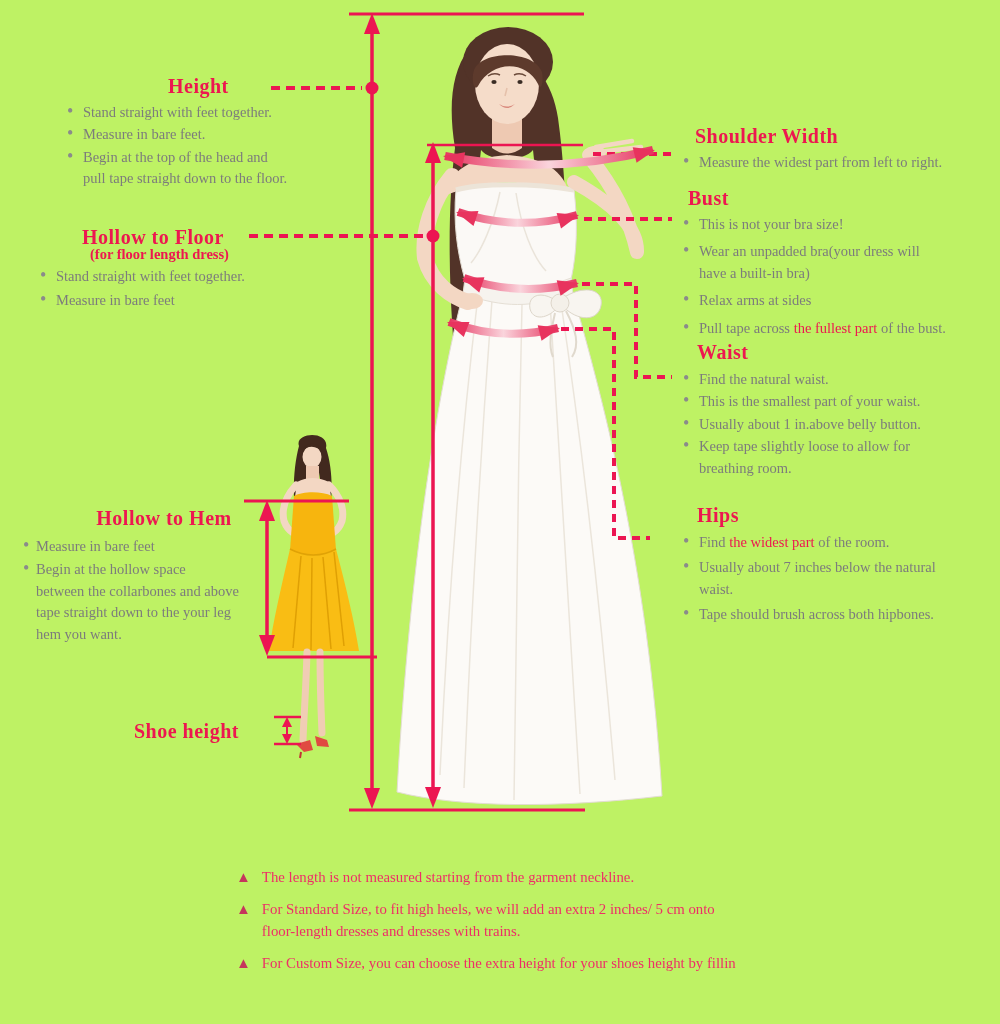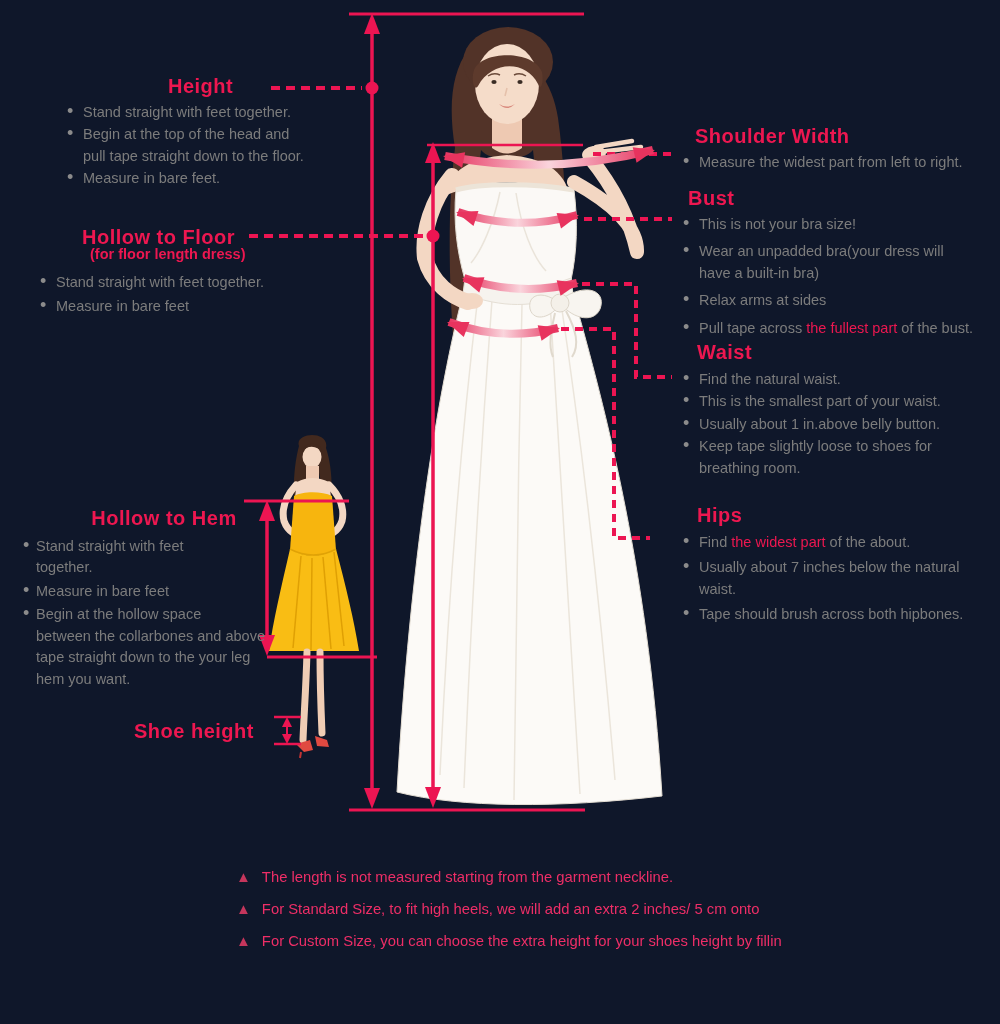--- a/index.html
+++ b/index.html
@@ -1,33 +1,33 @@
 <!DOCTYPE html>
 <html><head>
 <meta charset="utf-8">
 <style>
   html,body{margin:0;padding:0;background:#fff;}
-  .stage{position:relative;width:1000px;height:1024px;background:#0f172a;overflow:hidden;
-         font-family:Liberation Sans, sans-serif;}
+  .stage{position:relative;width:1000px;height:1024px;background:#bef264;overflow:hidden;
+         font-family:Liberation Serif, serif;}
   svg.overlay{position:absolute;left:0;top:0;z-index:1;}
   .sec{position:absolute;z-index:2;color:#7c7c7c;font-size:14.5px;line-height:21.5px;}
   .sec h2{color:#ed1750;font-size:20px;font-weight:bold;margin:0 0 4px 0;letter-spacing:.5px;}
   .sec .sub{color:#ed1750;font-weight:bold;font-size:14.5px;line-height:16px;margin-top:-3px;}
   .sec ul{list-style:none;margin:4px;padding:0;}
   .sec li{position:relative;padding-left:17px;margin-bottom:3px;}
   .sec li::before{content:"\2022";position:absolute;left:1px;top:-1px;color:#8b8b8b;font-size:18px;}
   .hl{color:#ed1750;}
 
   #sec-height{left:62px;top:76px;width:300px;}
   #sec-height h2{margin-left:106px;margin-bottom:3px;}
   #sec-height li{margin-bottom:1px;}
 
   #sec-h2f{left:35px;top:227px;width:330px;}
   #sec-h2f h2{margin-left:47px;margin-bottom:0;}
-  #sec-h2f .sub{margin-left:55px;margin-bottom:10px;}
+  #sec-h2f .sub{margin-left:55px;margin-bottom:4px;}
   #sec-h2f li{margin-bottom:3px;}
 
   #sec-h2h{left:18px;top:508px;width:270px;}
   #sec-h2h h2{margin-left:22px;margin-bottom:6px;text-align:center;}
   #sec-h2h li{padding-left:14px;margin-bottom:2px;}
 
   #sec-shoe{left:134px;top:721px;}
 
   #sec-shoulder{left:678px;top:126px;width:330px;}
   #sec-shoulder h2{margin-left:17px;margin-bottom:2px;}
@@ -192,38 +192,37 @@
     <path d="M449,322 Q502,342 558,328" stroke="url(#rib)" stroke-width="8" fill="none"></path>
     <polygon points="0,0 21,-8 21,8" fill="#e8335e" transform="translate(447,322) rotate(21)"></polygon>
     <polygon points="0,0 21,-8 21,8" fill="#e8335e" transform="translate(560,328) rotate(166)"></polygon>
   </g>
 </svg>
 
 <section class="sec" id="sec-height">
   <h2>Height</h2>
   <ul>
         <li><span>Stand straight with feet together.</span></li>
+        <li><span>Measure in bare feet.</span></li>
         <li><span>Begin at the top of the head and</span><br><span>pull tape straight down to the floor.</span></li>
-        <li><span>Measure in bare feet.</span></li>
       </ul>
 </section>
 
 <section class="sec" id="sec-h2f">
   <h2>Hollow to Floor</h2>
   <div class="sub">(for floor length dress)</div>
   <ul>
         <li><span>Stand straight with feet together.</span></li>
         <li><span>Measure in bare feet</span></li>
       </ul>
 </section>
 
 <section class="sec" id="sec-h2h">
   <h2>Hollow to Hem</h2>
   <ul>
-        <li><span>Stand straight with feet</span><br><span>together.</span></li>
         <li><span>Measure in bare feet</span></li>
         <li><span>Begin at the hollow space</span><br><span>between the collarbones and above</span><br><span>tape straight down to the your leg</span><br><span>hem  you want.</span></li>
       </ul>
 </section>
 
 <section class="sec" id="sec-shoe">
   <h2>Shoe height</h2>
 </section>
 
 <section class="sec" id="sec-shoulder">
@@ -242,41 +241,41 @@
         <li><span>Pull tape across </span><span class="hl">the fullest part</span><span> of the bust.</span></li>
       </ul>
 </section>
 
 <section class="sec" id="sec-waist">
   <h2>Waist</h2>
   <ul>
         <li><span>Find the natural waist.</span></li>
         <li><span>This is the smallest part of your waist.</span></li>
         <li><span>Usually about 1 in.above belly button.</span></li>
-        <li><span>Keep tape slightly loose to shoes for</span><br><span>breathing room.</span></li>
+        <li><span>Keep tape slightly loose to allow for</span><br><span>breathing room.</span></li>
       </ul>
 </section>
 
 <section class="sec" id="sec-hips">
   <h2>Hips</h2>
   <ul>
-        <li><span>Find </span><span class="hl">the widest part</span><span> of the about.</span></li>
+        <li><span>Find </span><span class="hl">the widest part</span><span> of the room.</span></li>
         <li><span>Usually about 7 inches below the natural</span><br><span>waist.</span></li>
         <li><span>Tape should brush across both hipbones.</span></li>
       </ul>
 </section>
 
 <div id="notes">
       <div class="note">
         <span class="tri">▲</span>
         <span><span>The length is not measured starting from the garment neckline.</span></span>
       </div>
       <div class="note">
         <span class="tri">▲</span>
-        <span><span>For Standard Size, to fit high heels, we will add an extra 2 inches/ 5  cm onto</span><br></span>
+        <span><span>For Standard Size, to fit high heels, we will add an extra 2 inches/ 5  cm onto</span><br><span>floor-length dresses and dresses with trains.</span></span>
       </div>
       <div class="note">
         <span class="tri">▲</span>
         <span><span>For Custom Size, you can choose the extra height for your shoes height by fillin</span><br><br></span>
       </div>
     </div>
 
 </div>
 
 </body></html>

